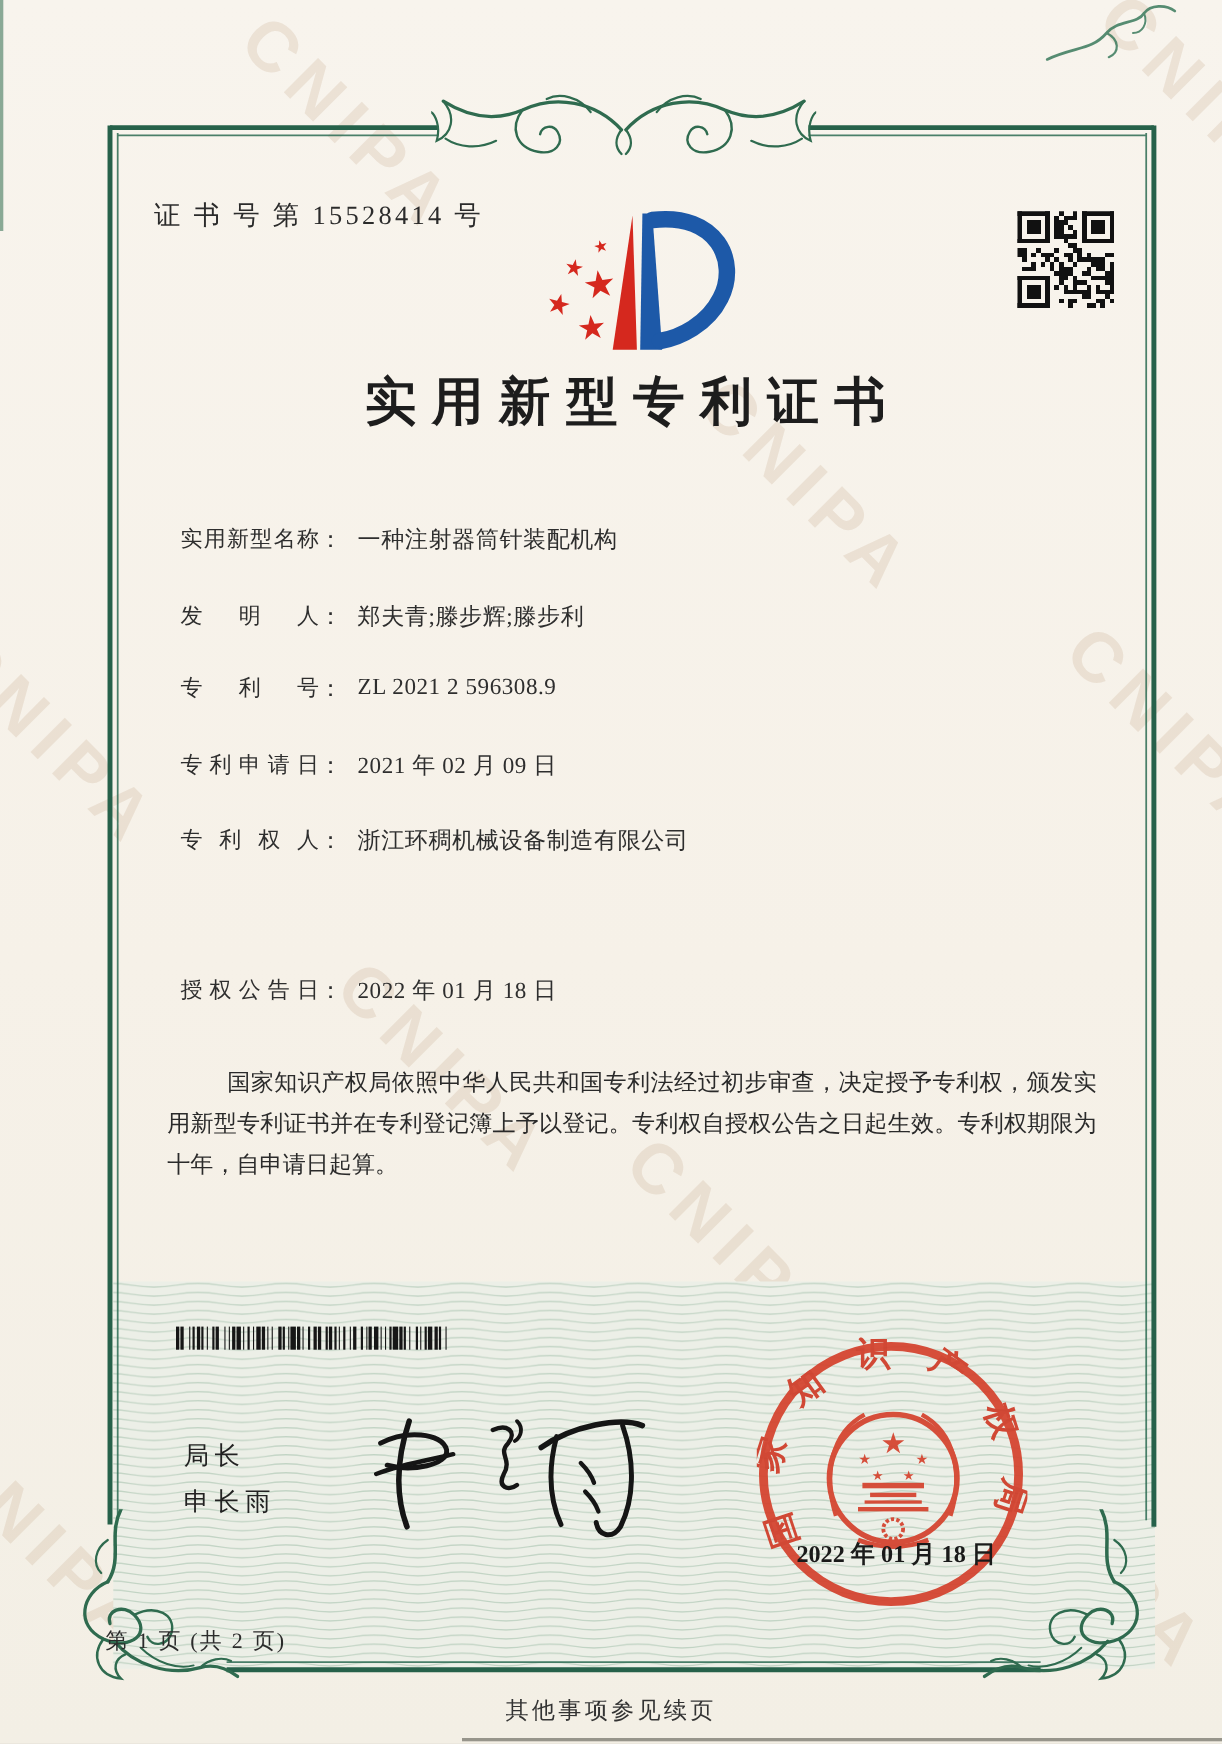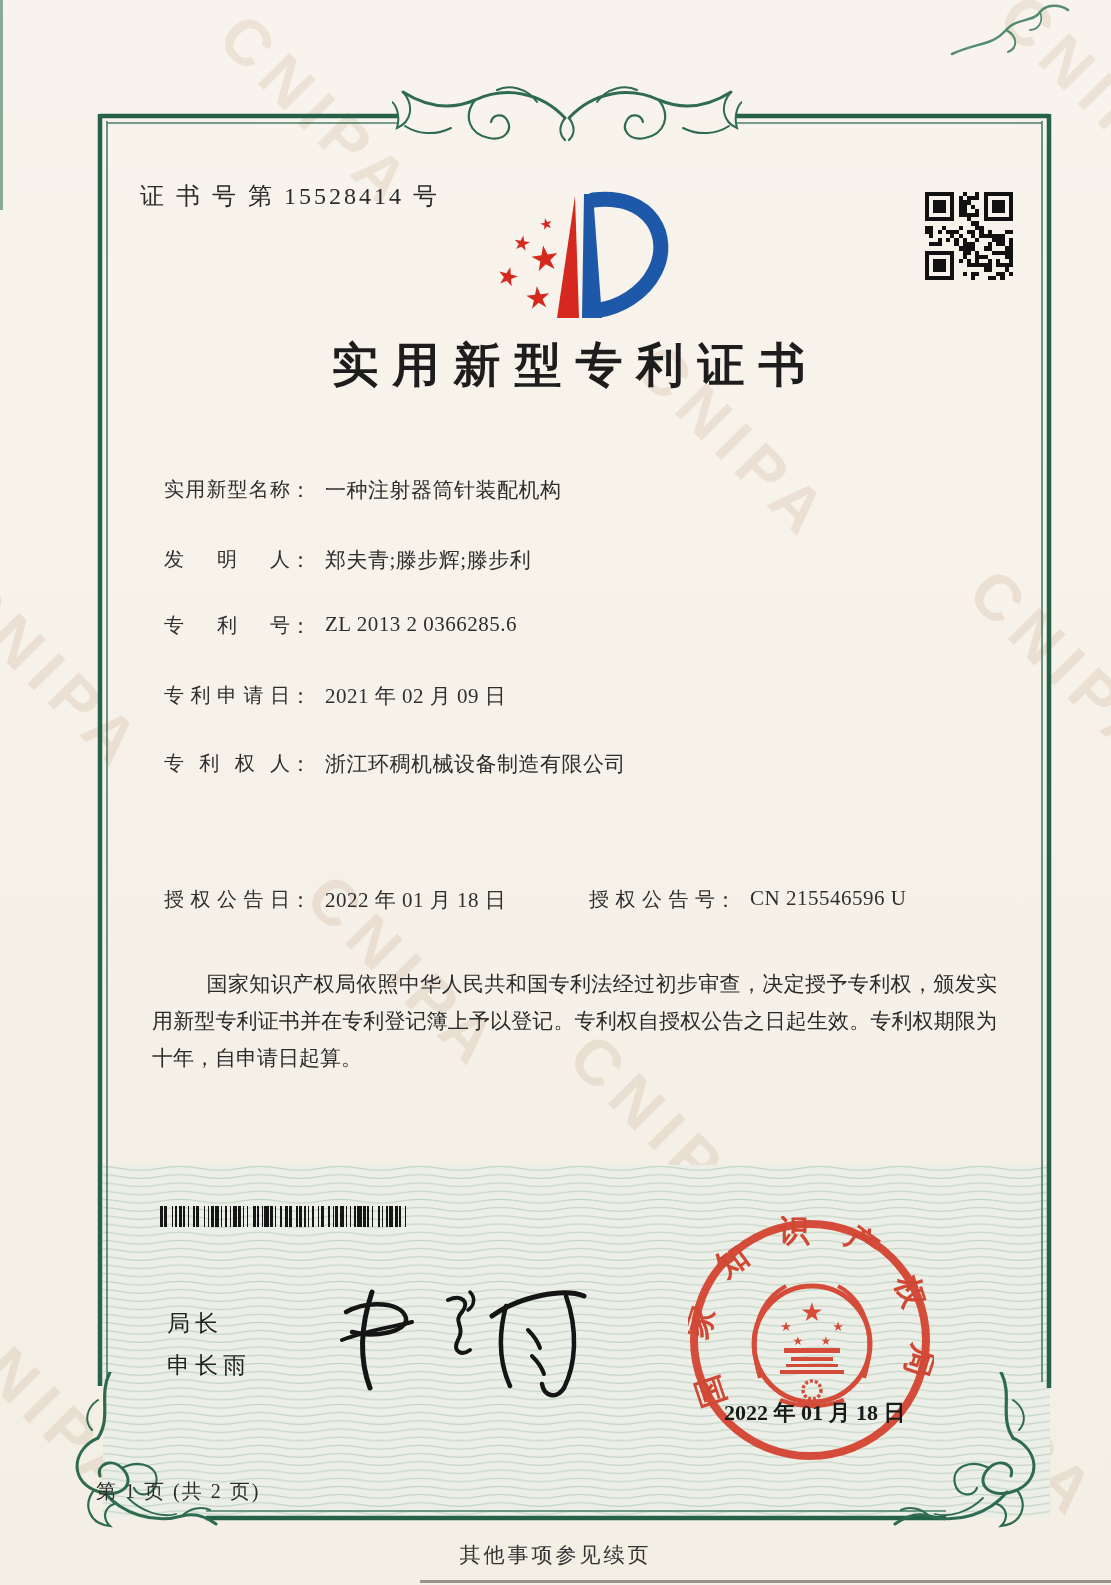--- a/index.html
+++ b/index.html
@@ -270,34 +270,31 @@
 
   <div class="title">实用新型专利证书</div>
 
   <div class="frow" style="top:476px">
     <span class="flabel">实用新型名称</span><span class="fcolon">：</span><span class="fvalue">一种注射器筒针装配机构</span>
   </div>
   <div class="frow" style="top:546px">
     <span class="flabel">发明人</span><span class="fcolon">：</span><span class="fvalue">郑夫青;滕步辉;滕步利</span>
   </div>
   <div class="frow" style="top:612px">
-    <span class="flabel">专利号</span><span class="fcolon">：</span><span class="fvalue">ZL 2013 2 0366285.6</span>
+    <span class="flabel">专利号</span><span class="fcolon">：</span><span class="fvalue">ZL 2021 2 596308.9</span>
   </div>
   <div class="frow" style="top:682px">
     <span class="flabel">专利申请日</span><span class="fcolon">：</span><span class="fvalue">2021 年 02 月 09 日</span>
   </div>
   <div class="frow" style="top:750px">
     <span class="flabel">专利权人</span><span class="fcolon">：</span><span class="fvalue">浙江环稠机械设备制造有限公司</span>
   </div>
 
   <div class="frow" style="top:886px">
     <span class="flabel">授权公告日</span><span class="fcolon">：</span><span class="fvalue">2022 年 01 月 18 日</span>
-  </div>
-  <div class="frow" style="left:589px;top:886px">
-    <span class="flabel">授权公告号</span><span class="fcolon">：</span><span class="fvalue">CN 215546596 U</span>
   </div>
 
   <div class="para" style="top:930px">国家知识产权局依照中华人民共和国专利法经过初步审查，决定授予专利权，颁发实用新型专利证书并在专利登记簿上予以登记。专利权自授权公告之日起生效。专利权期限为十年，自申请日起算。</div>
 
   <div class="barcode" id="barcode-bars">
       <div style="position: absolute; top: 0px; bottom: 0px; left: 0px; width: 2.9px; background: rgb(22, 22, 22);"></div>
       <div style="position: absolute; top: 0px; bottom: 0px; left: 4.35px; width: 2.9px; background: rgb(22, 22, 22);"></div>
       <div style="position: absolute; top: 0px; bottom: 0px; left: 11.6px; width: 1.45px; background: rgb(22, 22, 22);"></div>
       <div style="position: absolute; top: 0px; bottom: 0px; left: 14.5px; width: 2.9px; background: rgb(22, 22, 22);"></div>
       <div style="position: absolute; top: 0px; bottom: 0px; left: 18.85px; width: 2.9px; background: rgb(22, 22, 22);"></div>

